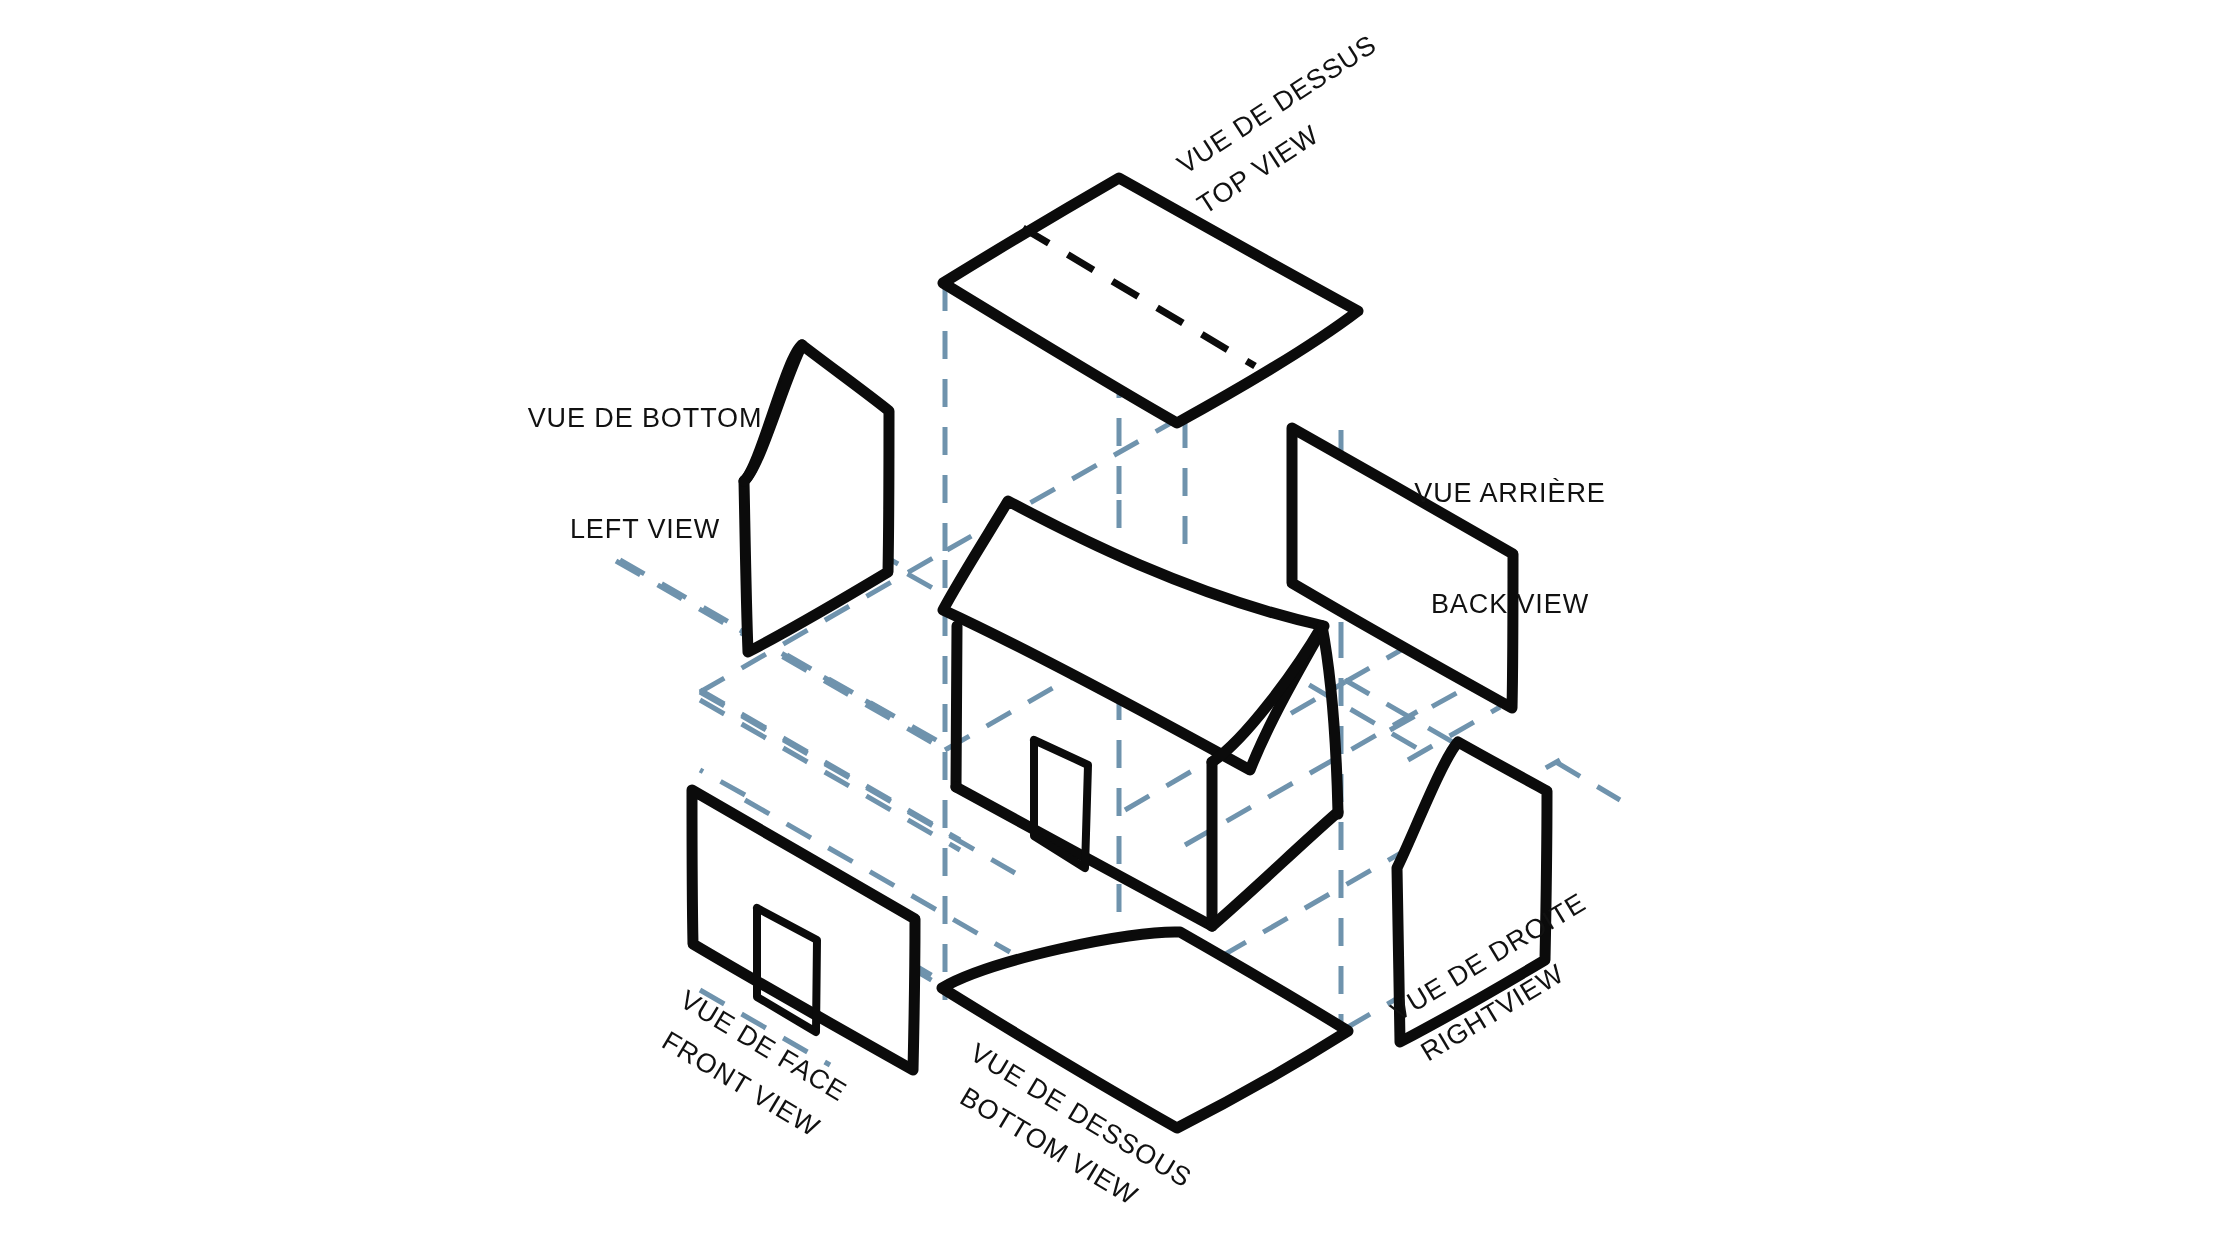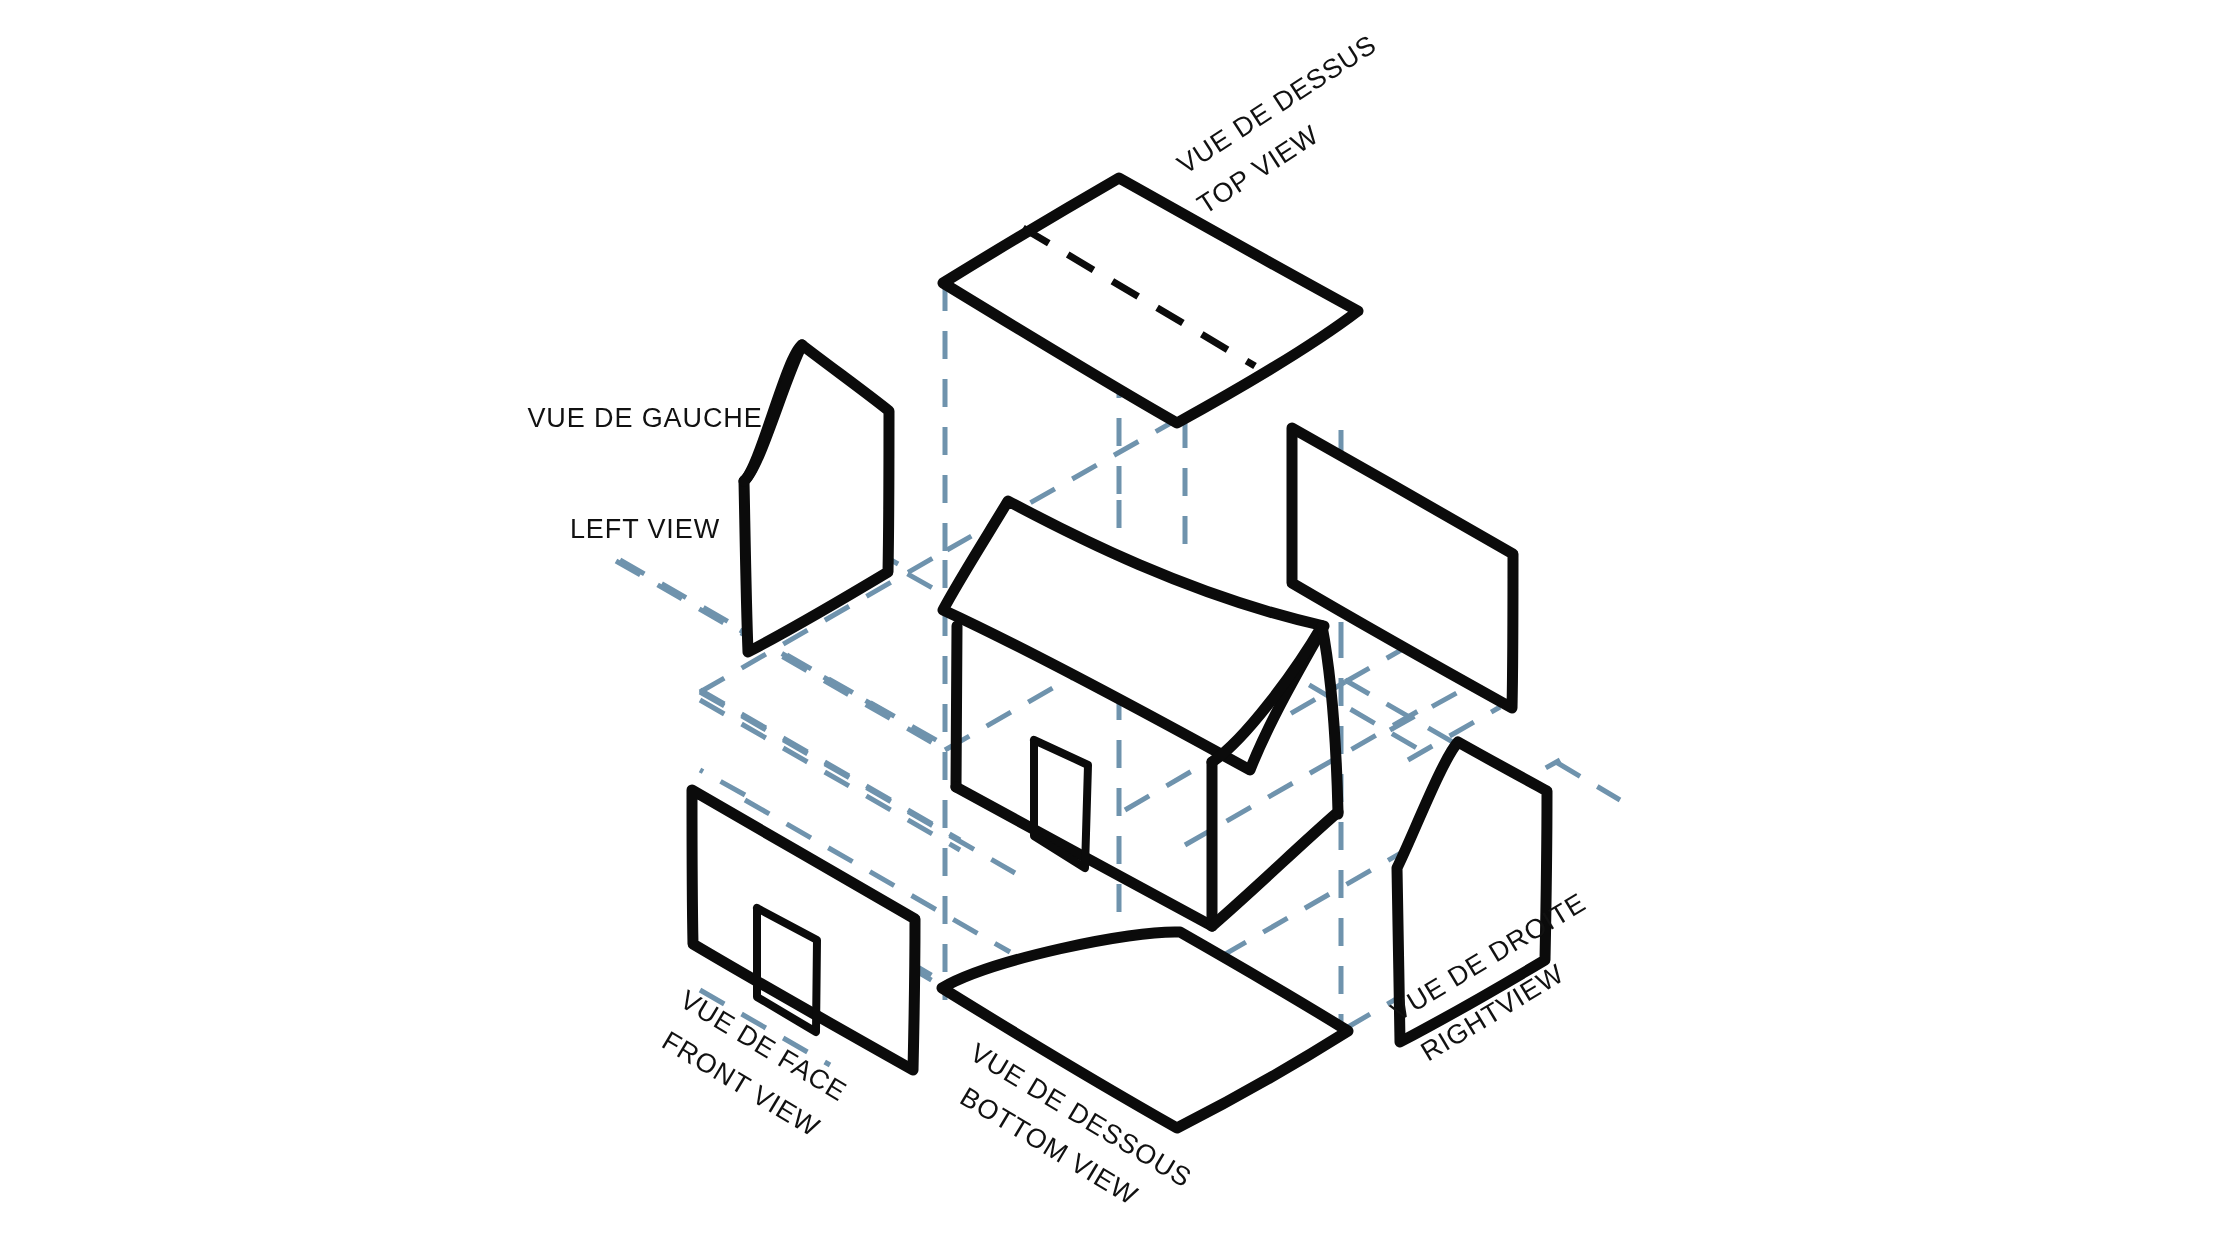--- a/index.html
+++ b/index.html
@@ -237,18 +237,22 @@
       <text class="vlabel" x="958" y="1102" transform="rotate(31 958 1102)">BOTTOM VIEW</text>
     </g>
 
     <g>
       <text class="vlabel" x="1398" y="1022" transform="rotate(-31 1398 1022)">VUE DE DROITE</text>
       <text class="vlabel" x="1428" y="1062" transform="rotate(-31 1428 1062)">RIGHTVIEW</text>
     </g>
   </svg>
 
   <div class="label-box" style="left:520px; top:325px; width:250px;">
-    <div>VUE DE GAUCHE</div>
+    <div>VUE DE BOTTOM</div>
     <div>LEFT VIEW</div>
   </div>
 
+  <div class="label-box" style="left:1380px; top:400px; width:260px;">
+    <div>VUE ARRIÈRE</div>
+    <div>BACK VIEW</div>
+  </div>
 
 </div>
 
 </body></html>

